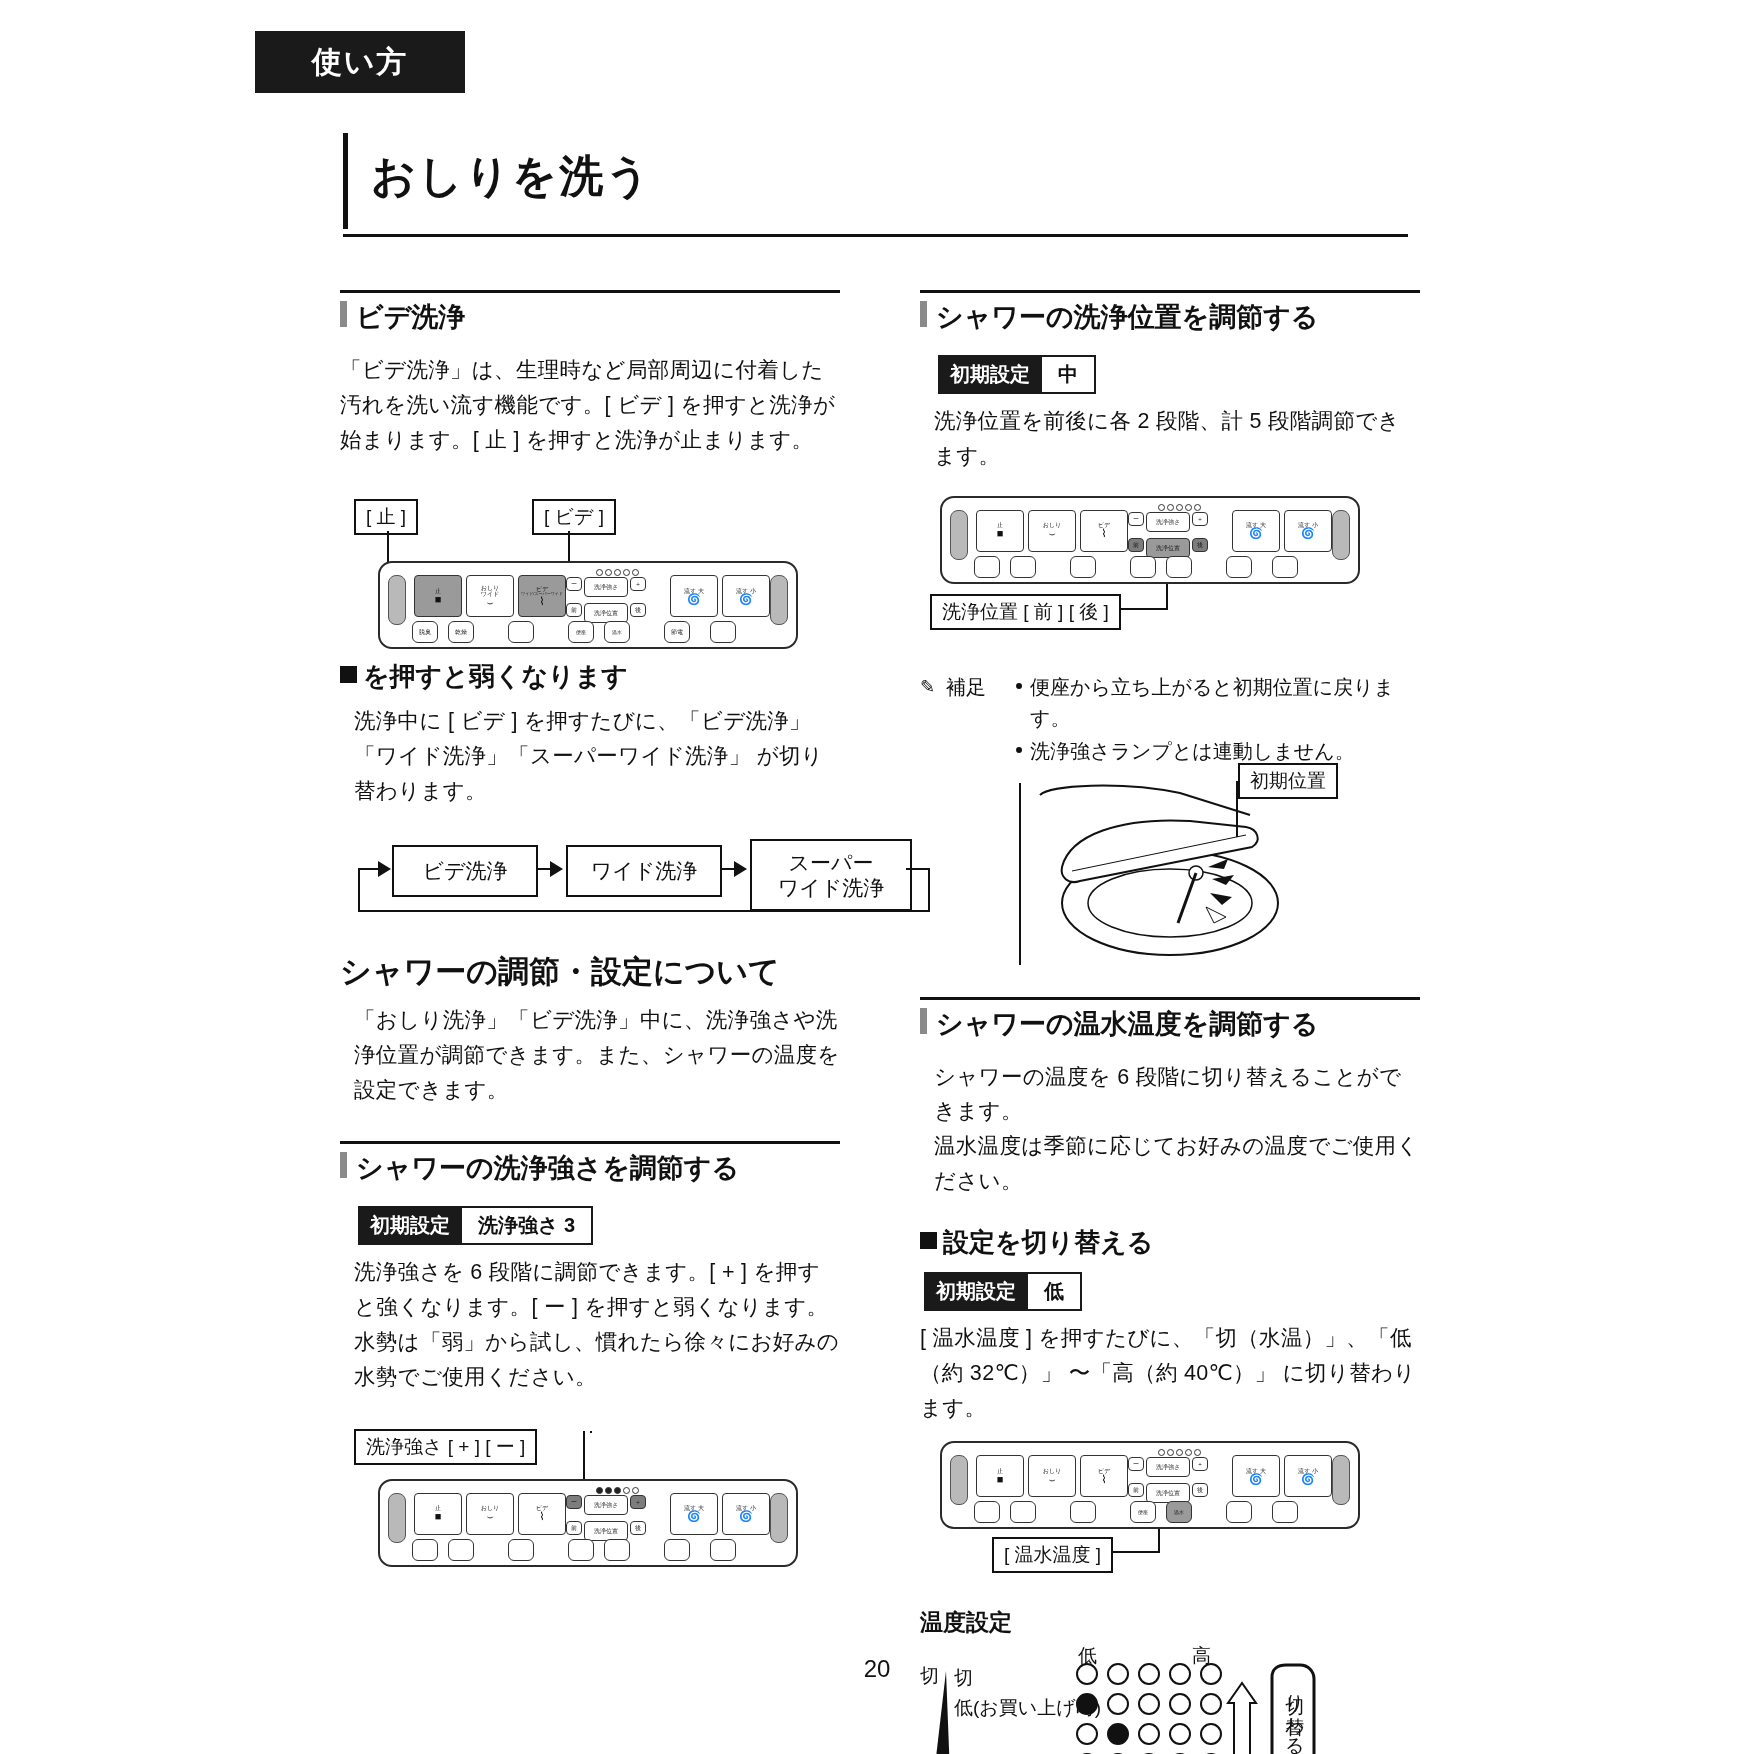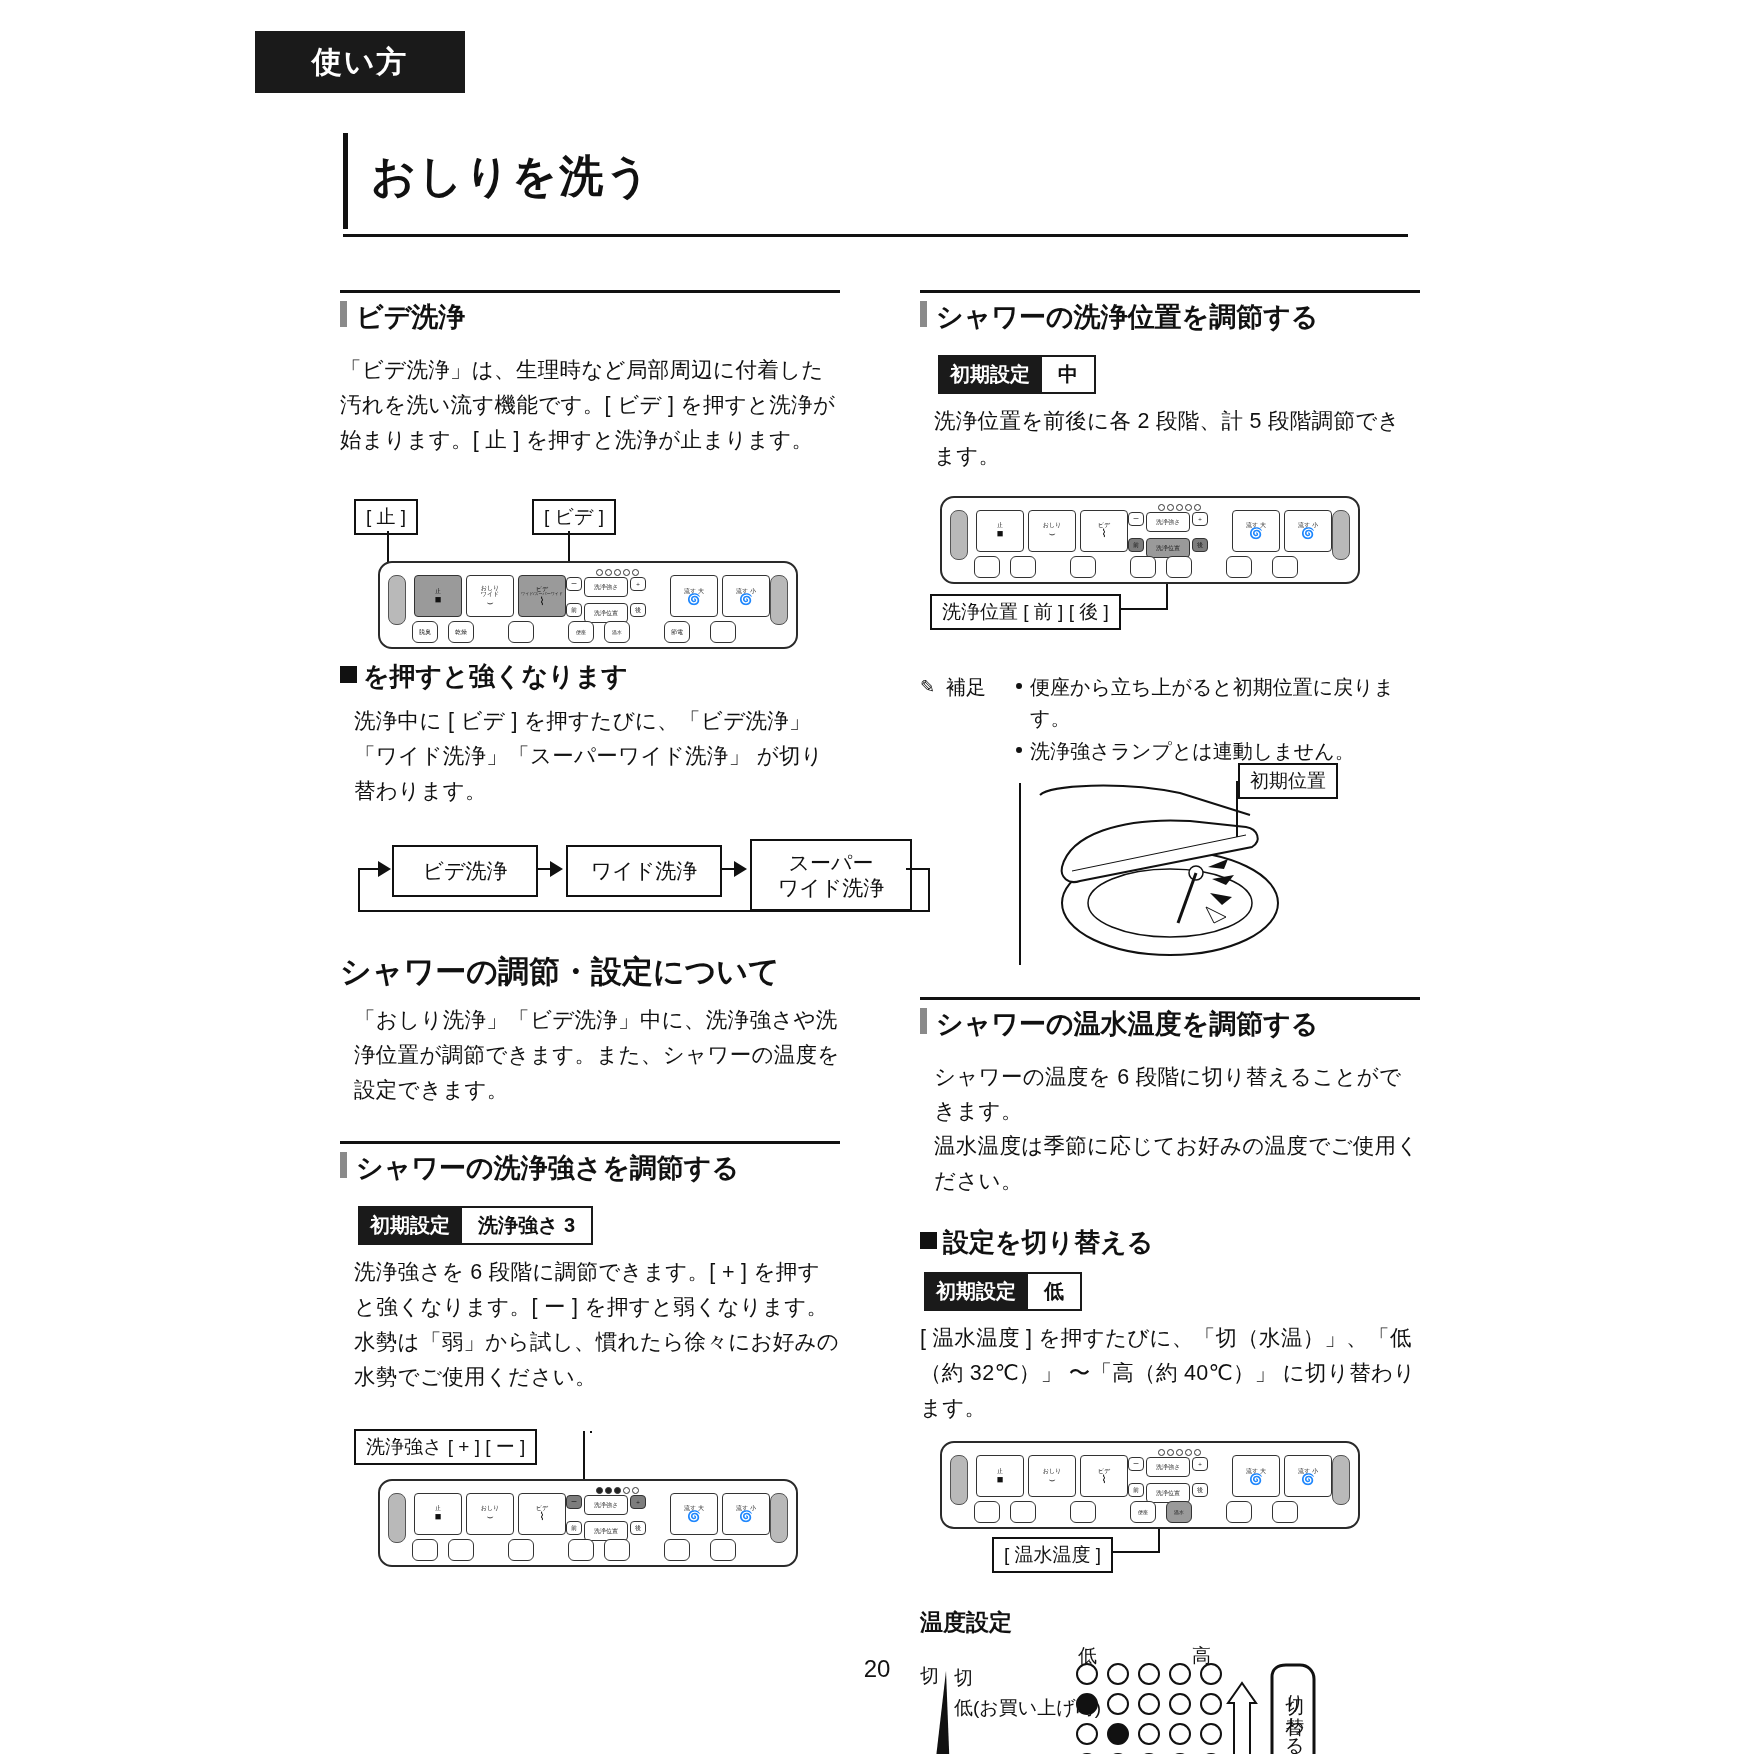--- a/index.html
+++ b/index.html
@@ -225,21 +225,21 @@
 
         <div class="lampdot" style="left:216px;top:6px;"></div>
         <div class="lampdot" style="left:225px;top:6px;"></div>
         <div class="lampdot" style="left:234px;top:6px;"></div>
         <div class="lampdot" style="left:243px;top:6px;"></div>
         <div class="lampdot" style="left:252px;top:6px;"></div>
       </div>
     </div>
 
     <div style="margin-top:10px;">
-      <div class="h3"><span class="sq"></span><span>を押すと強くなります</span></div>
+      <div class="h3"><span class="sq"></span><span>を押すと弱くなります</span></div>
       <p class="body indent">洗浄中に [ ビデ ] を押すたびに、「ビデ洗浄」「ワイド洗浄」「スーパーワイド洗浄」 が切り替わります。</p>
 
       <div class="flow">
         <div class="flowbox" style="left:52px;top:18px;width:142px;height:48px;">ビデ洗浄</div>
         <div class="flowbox" style="left:226px;top:18px;width:152px;height:48px;">ワイド洗浄</div>
         <div class="flowbox" style="left:410px;top:12px;width:158px;height:68px;flex-direction:column;">
           <span>スーパー</span>
           <span>ワイド洗浄</span>
         </div>
         <div class="ln" style="left:198px;top:41px;width:14px;height:2px;"></div>

